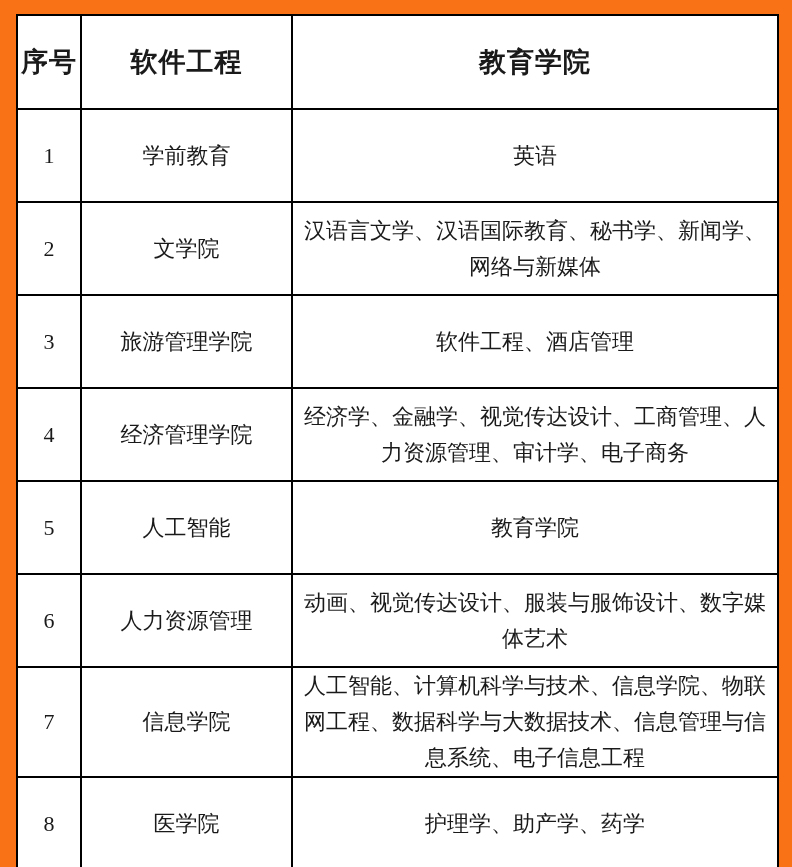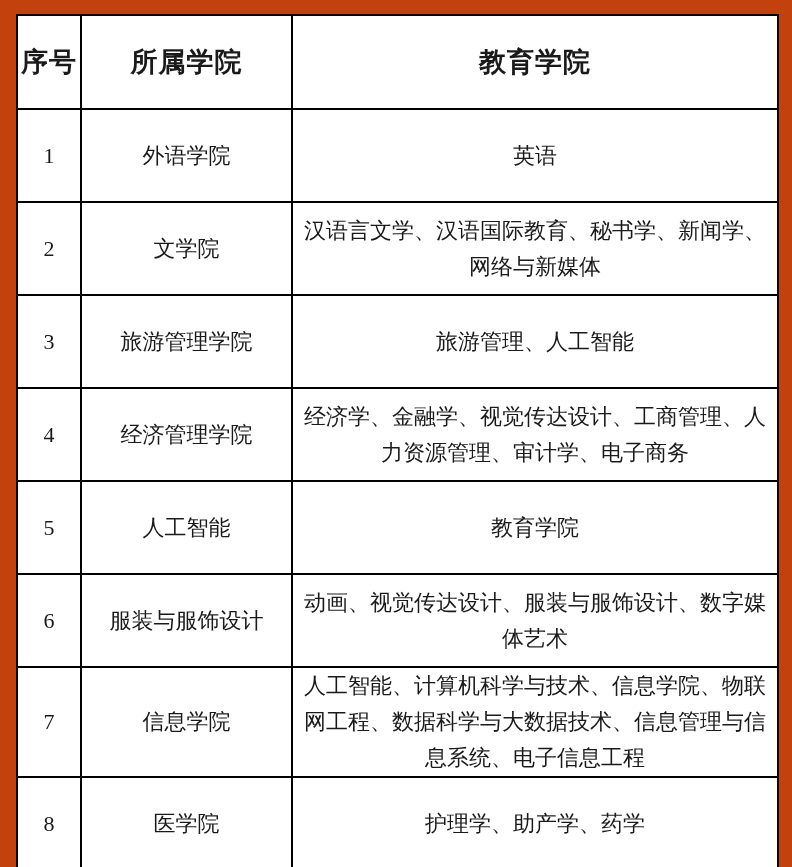--- a/index.html
+++ b/index.html
@@ -6,21 +6,21 @@
   html, body {
     width: 792px;
     height: 867px;
     background: #ffffff;
     font-family: "Liberation Serif", "DejaVu Serif", serif;
   }
   .canvas {
     position: relative;
     width: 792px;
     height: 867px;
-    background: #c2410c;
+    background: #f97316;
     overflow: hidden;
     padding-left: 44px;
   }
   table.majors-table {
     position: absolute;
     left: 16px;
     top: 14px;
     width: 763px;
     height: 840px;
     border-collapse: collapse;
@@ -59,53 +59,53 @@
 <div class="canvas">
   <table class="majors-table">
     <colgroup>
       <col class="col-no">
       <col class="col-college">
       <col class="col-majors">
     </colgroup>
     <thead>
       <tr>
         <th>序号</th>
-        <th>所属学院</th>
+        <th>软件工程</th>
         <th>教育学院</th>
       </tr>
     </thead>
     <tbody>
         <tr class="data-row">
           <td>1</td>
-          <td>外语学院</td>
+          <td>学前教育</td>
           <td class="majors-cell">英语</td>
         </tr>
         <tr class="data-row">
           <td>2</td>
           <td>文学院</td>
           <td class="majors-cell">汉语言文学、汉语国际教育、秘书学、新闻学、网络与新媒体</td>
         </tr>
         <tr class="data-row">
           <td>3</td>
           <td>旅游管理学院</td>
-          <td class="majors-cell">旅游管理、人工智能</td>
+          <td class="majors-cell">软件工程、酒店管理</td>
         </tr>
         <tr class="data-row">
           <td>4</td>
           <td>经济管理学院</td>
           <td class="majors-cell">经济学、金融学、视觉传达设计、工商管理、人力资源管理、审计学、电子商务</td>
         </tr>
         <tr class="data-row">
           <td>5</td>
           <td>人工智能</td>
           <td class="majors-cell">教育学院</td>
         </tr>
         <tr class="data-row">
           <td>6</td>
-          <td>服装与服饰设计</td>
+          <td>人力资源管理</td>
           <td class="majors-cell">动画、视觉传达设计、服装与服饰设计、数字媒体艺术</td>
         </tr>
         <tr class="data-row">
           <td>7</td>
           <td>信息学院</td>
           <td class="majors-cell">人工智能、计算机科学与技术、信息学院、物联网工程、数据科学与大数据技术、信息管理与信息系统、电子信息工程</td>
         </tr>
         <tr class="data-row">
           <td>8</td>
           <td>医学院</td>

